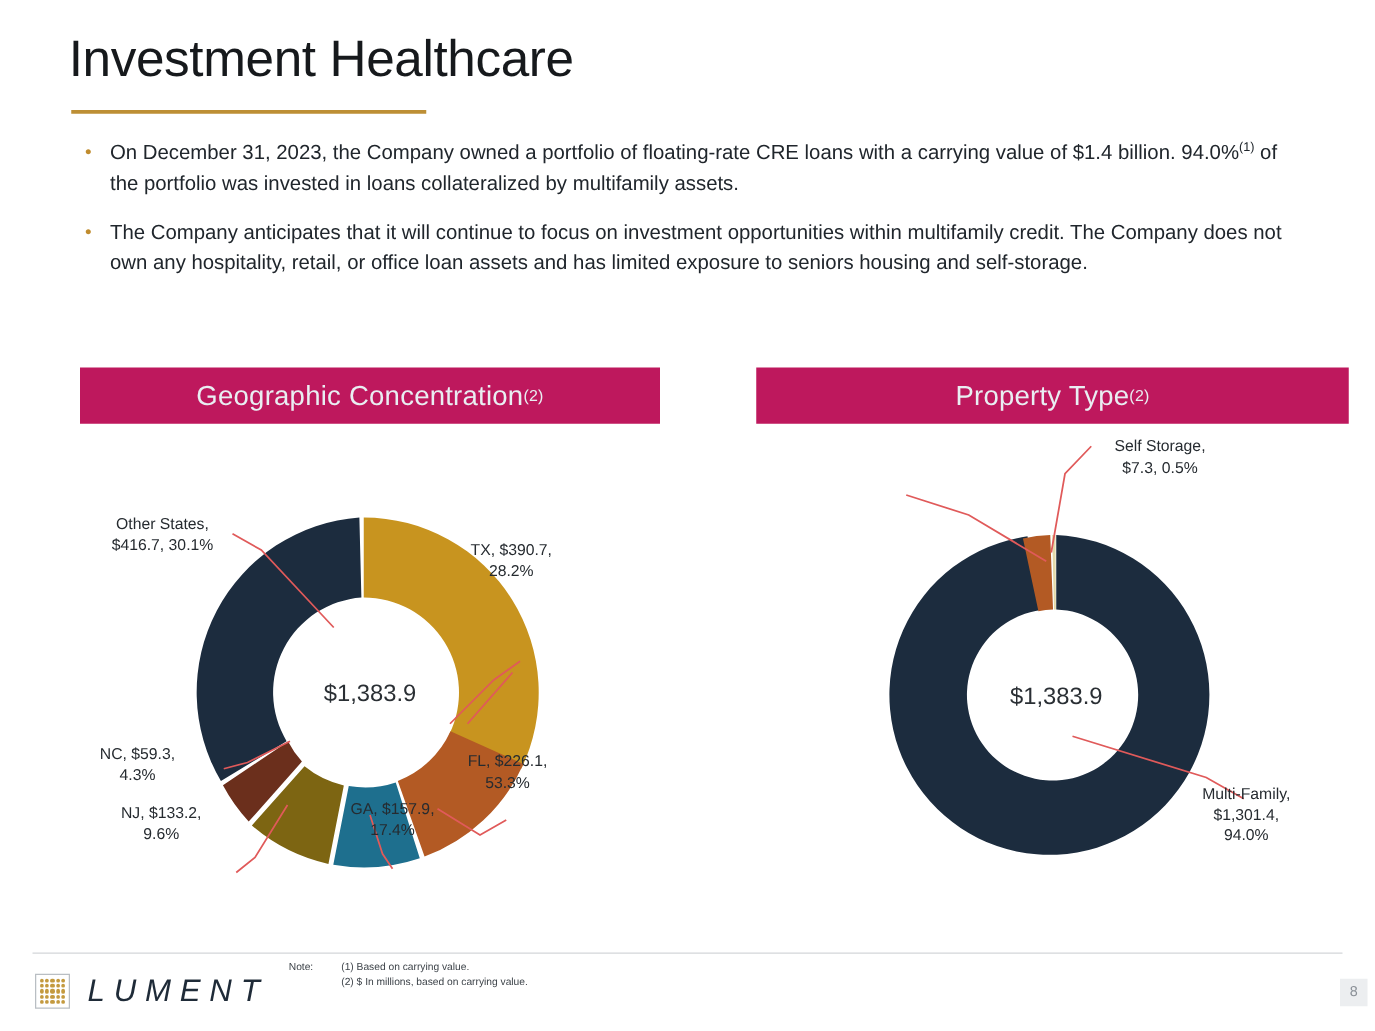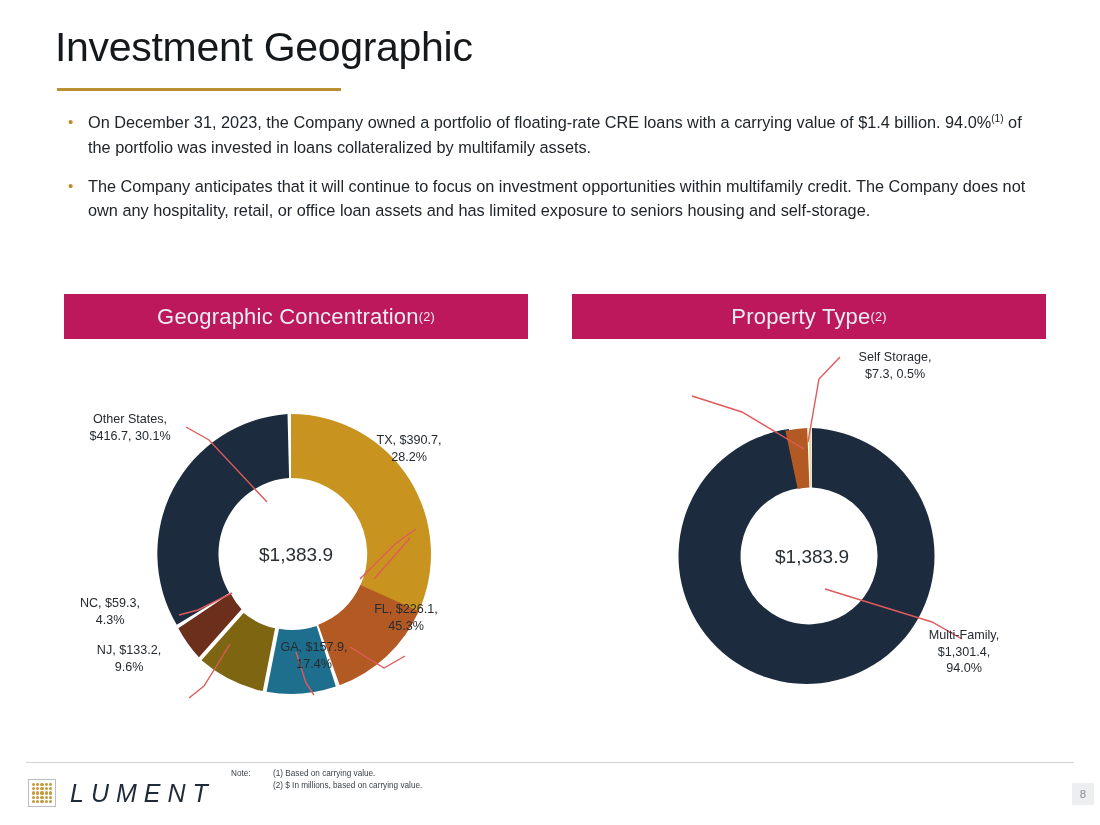--- a/index.html
+++ b/index.html
@@ -68,21 +68,21 @@
     vertical-align: super;
     line-height: 0;
   }
 
   
   .panel {
     position: absolute;
     top: 294px;
   }
   .panel.left  { left: 64px;  width: 464px; }
-  .panel.right { left: 572px; width: 474px; }
+  .panel.right { left: 605px; width: 474px; }
 
   .panel-header {
     height: 45px;
     background: #be185d;
     display: flex;
     align-items: center;
     justify-content: center;
     color: #e9eef2;
     font-size: 22px;
     font-weight: 400;
@@ -173,21 +173,21 @@
     display: flex;
     align-items: center;
     justify-content: center;
   }
 </style>
 </head>
 <body>
 
 <div class="slide">
 
-  <div class="title">Investment Geographic</div>
+  <div class="title">Investment Healthcare</div>
   <div class="title-rule"></div>
 
   <div class="bullets">
     <div class="bullet">
       <span class="dot">•</span>
       <span>On December 31, 2023, the Company owned a portfolio of floating-rate CRE loans with a carrying value of $1.4 billion. 94.0%</span><sup>(1)</sup><span> of the portfolio was invested in loans collateralized by multifamily assets.</span>
     </div>
     <div class="bullet">
       <span class="dot">•</span>
       <span>The Company anticipates that it will continue to focus on investment opportunities within multifamily credit. The Company does not own any hospitality, retail, or office loan assets and has limited exposure to seniors housing and self-storage.</span>
@@ -234,21 +234,21 @@
       <div class="lbl" style="left:285px; top:93px; width:120px;">
         <div>TX, $390.7,</div>
         <div>28.2%</div>
       </div>
       <div class="lbl" style="left:6px; top:72px; width:120px;">
         <div>Other States,</div>
         <div>$416.7, 30.1%</div>
       </div>
       <div class="lbl" style="left:282px; top:262px; width:120px;">
         <div>FL, $226.1,</div>
-        <div>45.3%</div>
+        <div>53.3%</div>
       </div>
       <div class="lbl" style="left:190px; top:300px; width:120px;">
         <div>GA, $157.9,</div>
         <div>17.4%</div>
       </div>
       <div class="lbl" style="left:5px; top:303px; width:120px;">
         <div>NJ, $133.2,</div>
         <div>9.6%</div>
       </div>
       <div class="lbl" style="left:-14px; top:256px; width:120px;">

